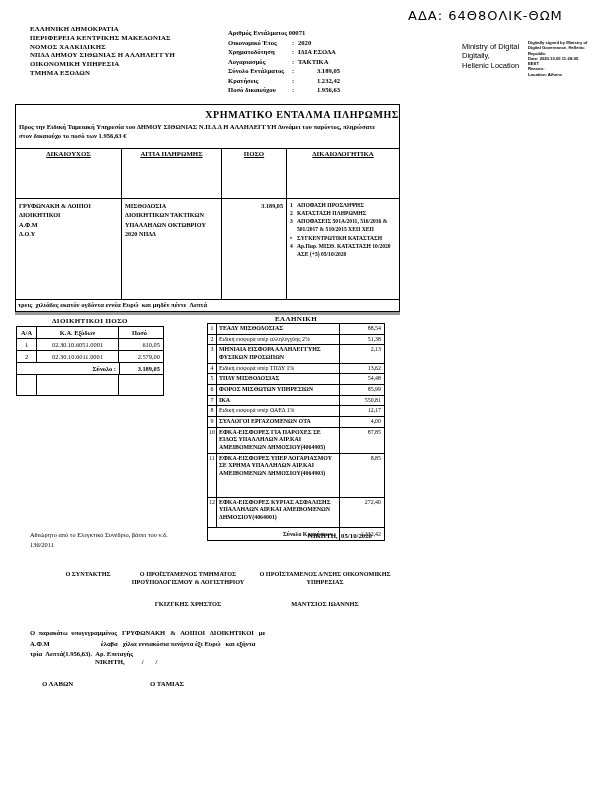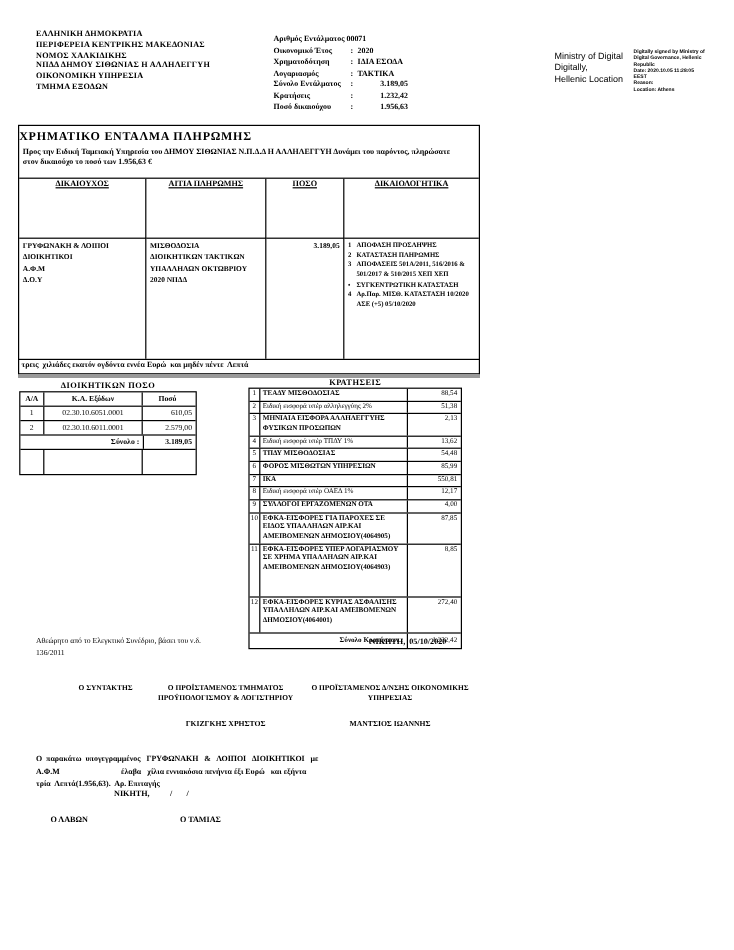--- a/index.html
+++ b/index.html
@@ -16,21 +16,21 @@
   .meta .ml { width:64px; }
   .meta .mc { width:6px; }
   .meta .mv { flex:1; }
   .meta .num { text-align:right; }
   .ada { font-family:"DejaVu Sans", sans-serif; font-size:13px; letter-spacing:1px; }
   .stamp-name { font-size:7.5px; line-height:1.25; font-family:"Liberation Sans", sans-serif; }
   .stamp-detail { font-size:4.2px; line-height:1.25; font-family:"Liberation Sans", sans-serif; font-weight:bold; }
 
   
   .orderbox { left:15px; top:104px; width:385px; height:196px; border:1px solid #000; }
-  .order-title { top:4px; width:100%; text-align:left; font-size:10px; font-weight:bold; letter-spacing:.6px; }
+  .order-title { top:4px; width:100%; text-align:right; font-size:10px; font-weight:bold; letter-spacing:.6px; }
   .order-intro { left:3px; top:18px; width:378px; font-size:6.6px; font-weight:bold; line-height:1.35; }
   .mtable { left:0; top:43px; width:383px; bottom:0; display:grid;
             grid-template-columns:106px 100px 65px 112px; border-top:1px solid #000; }
   .mcell { border-right:1px solid #000; padding:2px 3px; font-size:6.2px; font-weight:bold; line-height:1.5; }
   .mcell:last-child { border-right:none; }
   .mhead { border-right:1px solid #000; border-bottom:1px solid #000; text-align:center;
            font-size:6.8px; font-weight:bold; text-decoration:underline; padding:1px 0 2px; }
   .mhead:nth-child(4) { border-right:none; }
   .amt-cell { text-align:right; }
   .doclist { font-size:5.6px; line-height:1.45; }
@@ -72,20 +72,21 @@
   .placedate { left:308px; top:532px; font-size:6.8px; font-weight:bold; }
   .sig { font-size:6.2px; font-weight:bold; text-align:center; line-height:1.35; }
   .name { font-size:6.4px; font-weight:bold; }
   .receipt { left:30px; top:628px; width:410px; font-size:6.6px; font-weight:bold; line-height:1.6; }
 </style>
 </head>
 <body>
 
 <div id="page">
 
+  <div class="abs ada" style="left:408px; top:8px;">ΑΔΑ: 64Θ8ΟΛΙΚ-ΘΩΜ</div>
 
   <div class="abs agency" style="left:30px; top:25px;">
     <div>ΕΛΛΗΝΙΚΗ ΔΗΜΟΚΡΑΤΙΑ</div>
     <div>ΠΕΡΙΦΕΡΕΙΑ ΚΕΝΤΡΙΚΗΣ ΜΑΚΕΔΟΝΙΑΣ</div>
     <div>ΝΟΜΟΣ ΧΑΛΚΙΔΙΚΗΣ</div>
     <div>ΝΠΔΔ ΔΗΜΟΥ ΣΙΘΩΝΙΑΣ Η ΑΛΛΗΛΕΓΓΥΗ</div>
     <div>ΟΙΚΟΝΟΜΙΚΗ ΥΠΗΡΕΣΙΑ</div>
     <div>ΤΜΗΜΑ ΕΞΟΔΩΝ</div>
   </div>
 
@@ -188,21 +189,21 @@
           <span class="dnum">4</span>
           <span class="dtext">Αρ.Παρ. ΜΙΣΘ. ΚΑΤΑΣΤΑΣΗ 10/2020 ΑΣΕ (+5) 05/10/2020</span>
         </div>
       </div>
     </div>
   </div>
 
   <div class="abs words pre">τρεις  χιλιάδες εκατόν ογδόντα εννέα Ευρώ  και μηδέν πέντε  Λεπτά</div>
   <div class="abs greybar"></div>
 
-  <div class="abs cam-title">ΔΙΟΙΚΗΤΙΚΩΝ ΠΟΣΟ</div>
+  <div class="abs cam-title">ΔΙΟΙΚΗΤΙΚΟΙ ΠΟΣΟ</div>
   <div class="abs cam">
     <div class="crow hdr">
       <div class="c1">Α/Α</div>
       <div class="c2">Κ.Α. Εξόδων</div>
       <div class="c3" style="text-align:center;">Ποσό</div>
     </div>
     <div class="crow">
       <div class="c1">1</div>
       <div class="c2">02.30.10.6051.0001</div>
       <div class="c3">610,05</div>
@@ -216,21 +217,21 @@
       <div class="tot-l">Σύνολο :</div>
       <div class="c3 b">3.189,05</div>
     </div>
     <div class="crow empty-row">
       <div class="c1"></div>
       <div class="c2"></div>
       <div class="c3"></div>
     </div>
   </div>
 
-  <div class="abs ded-title">ΚΡΑΤΗΣΕΙΣ</div>
+  <div class="abs ded-title">ΕΛΛΗΝΙΚΗ</div>
   <div class="abs ded">
     <div class="drow">
       <div class="dn">1</div>
       <div class="dl">ΤΕΑΔΥ ΜΙΣΘΟΔΟΣΙΑΣ</div>
       <div class="dv">88,54</div>
     </div>
     <div class="drow">
       <div class="dn">2</div>
       <div class="dl lc">Ειδική εισφορά υπέρ αλληλεγγύης 2%</div>
       <div class="dv">51,38</div>

